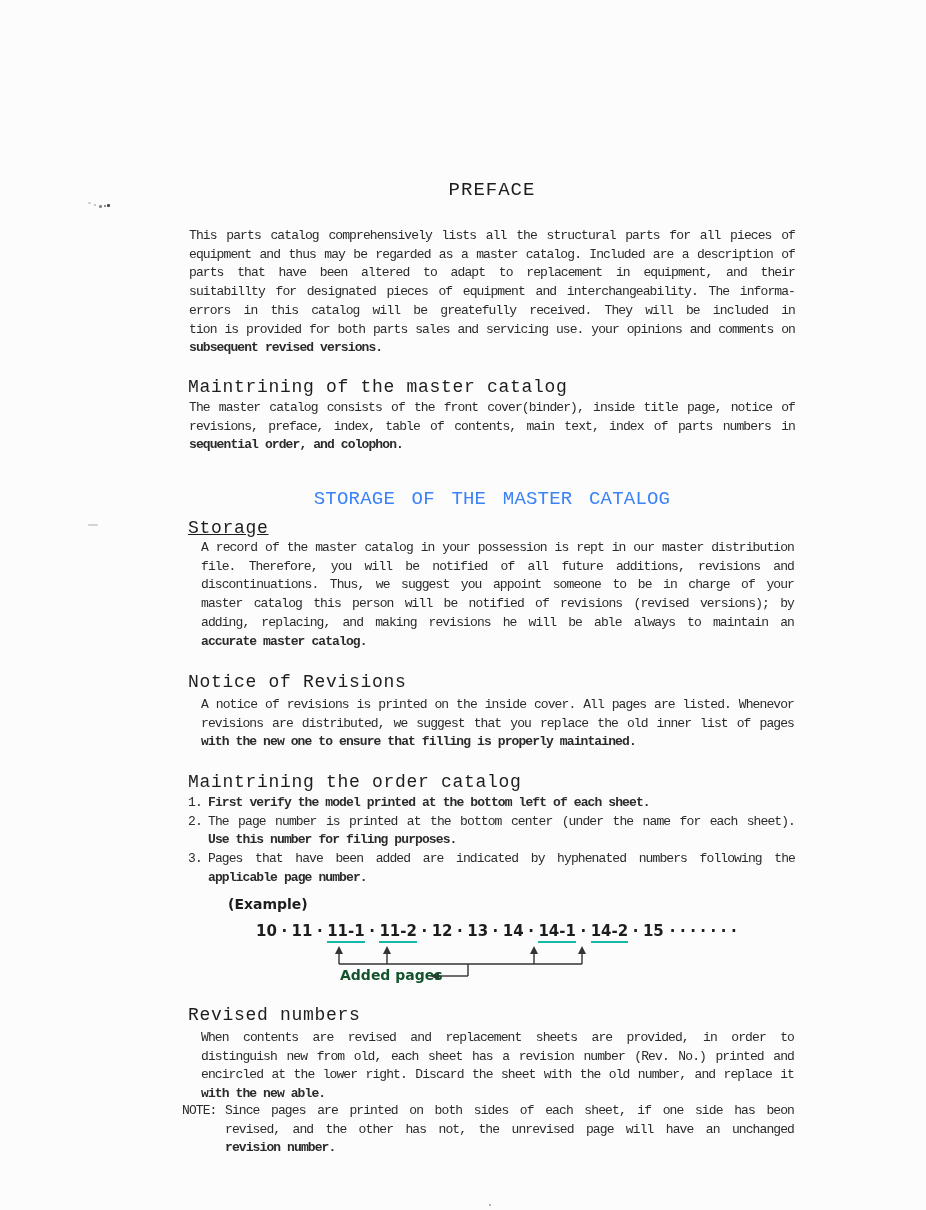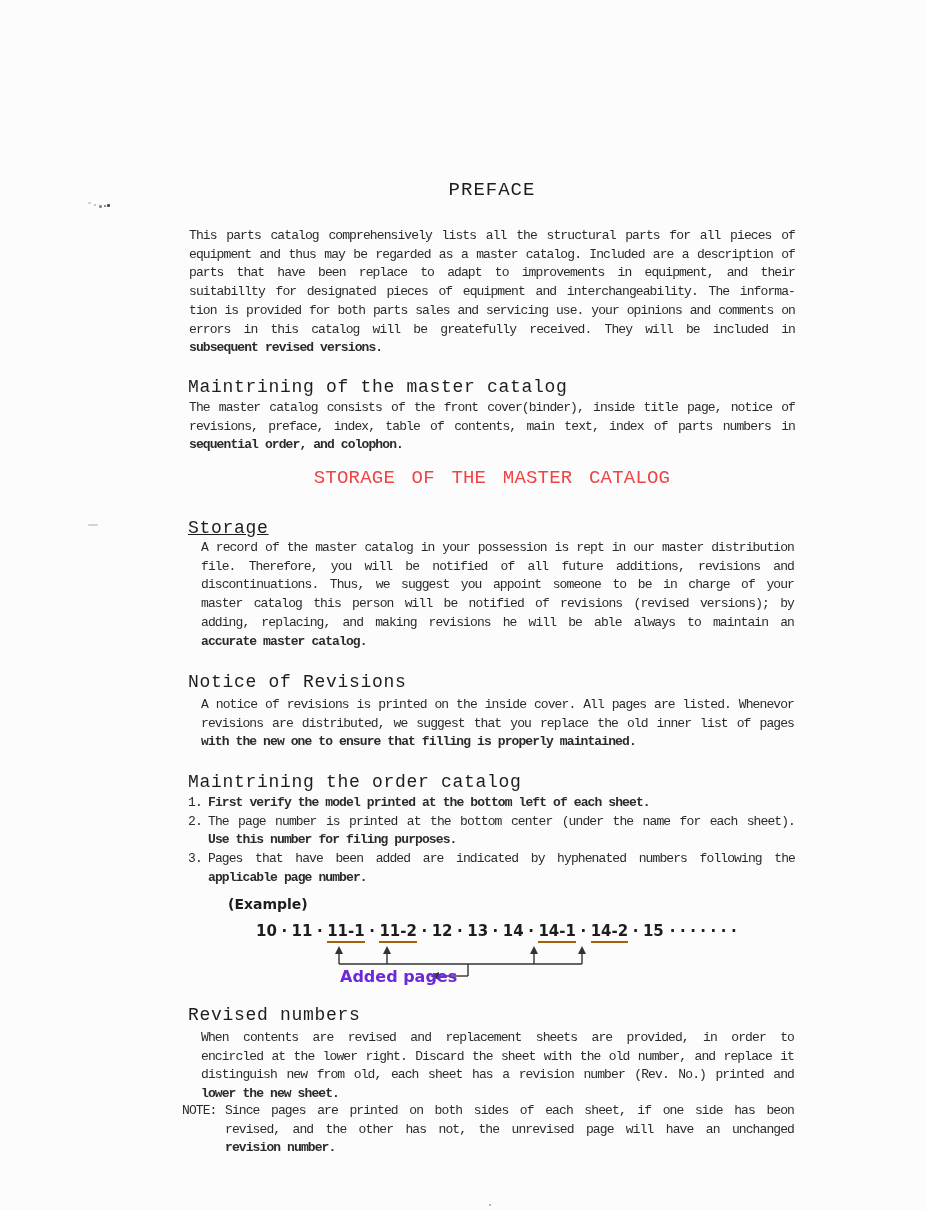--- a/index.html
+++ b/index.html
@@ -13,22 +13,23 @@
   }
   .abs{position:absolute;}
   
   .doc-title{
     left:189px;width:606px;text-align:center;
     font-size:19px;letter-spacing:1px;color:#1d1d1d;
     font-family:"Liberation Mono",monospace;white-space:nowrap;
   }
   .doc-title2{
     left:189px;width:606px;text-align:center;
-    font-size:19px;letter-spacing:0.2px;word-spacing:5px;color:#ef4444;
+    font-size:19px;letter-spacing:0.2px;word-spacing:5px;color:#3b82f6;
     white-space:nowrap;
+    margin-top:21px;
   }
   
   .sec-heading{
     left:188px;font-size:18px;letter-spacing:0.7px;color:#1d1d1d;white-space:nowrap;
   }
   
   .tblock{
     font-size:13px;letter-spacing:-0.9px;line-height:18.7px;color:#2b2b2b;
   }
   .tblock .j{text-align:justify;text-align-last:justify;}
@@ -44,23 +45,23 @@
   .noterow{left:182px;width:612px;display:flex;}
   .notelabel{width:43px;flex:0 0 43px;}
   .notebody{flex:1;}
   
   .ex-label{left:228px;font-family:"DejaVu Sans",sans-serif;font-weight:bold;font-size:14px;color:#1d1d1d;}
   .ex-numbers{
     left:256px;white-space:nowrap;
     font-family:"DejaVu Sans",sans-serif;font-weight:bold;font-size:15px;color:#1d1d1d;
   }
   .ex-numbers .sep{margin:0 4.5px;}
-  .ex-numbers .num.u{border-bottom:2px solid #a16207;padding-bottom:1px;}
+  .ex-numbers .num.u{border-bottom:2px solid #14b8a6;padding-bottom:1px;}
   .ex-numbers .dots{letter-spacing:4.5px;margin-left:6px;}
-  .ex-callout{left:340px;font-family:"DejaVu Sans",sans-serif;font-weight:bold;font-size:16px;color:#6d28d9;}
+  .ex-callout{left:340px;font-family:"DejaVu Sans",sans-serif;font-weight:bold;font-size:14px;color:#14532d;}
   
   .speck{position:absolute;border-radius:1px;}
 </style>
 </head>
 <body>
 
 <div id="page">
 
   <div class="speck" style="left:88px;top:202px;width:3px;height:2px;background:#cccccc;"></div>
   <div class="speck" style="left:94px;top:204px;width:2px;height:2px;background:#b5b5b5;"></div>
@@ -68,24 +69,24 @@
   <div class="speck" style="left:104px;top:205px;width:2px;height:2px;background:#6c6c6c;"></div>
   <div class="speck" style="left:107px;top:204px;width:3px;height:3px;background:#4b4b4b;"></div>
   <div class="speck" style="left:88px;top:524px;width:10px;height:2px;background:#d3d3d3;"></div>
   <div class="speck" style="left:489px;top:1204px;width:2px;height:2px;background:#9a9a9a;"></div>
 
   <div class="abs doc-title" style="top:179px;">PREFACE</div>
 
   <div class="abs tblock b-flush" style="top:227px;">
     <div class="j">This parts catalog comprehensively lists all the structural parts for all pieces of</div>
     <div class="j">equipment and thus may be regarded as a master catalog. Included are a description of</div>
-    <div class="j">parts that have been replace to adapt to improvements in equipment, and their</div>
+    <div class="j">parts that have been altered to adapt to replacement in equipment, and their</div>
     <div class="j">suitabillty for designated pieces of equipment and interchangeability. The informa-</div>
+    <div class="j">errors in this catalog will be greatefully received. They will be included in</div>
     <div class="j">tion is provided for both parts sales and servicing use. your opinions and comments on</div>
-    <div class="j">errors in this catalog will be greatefully received. They will be included in</div>
     <div class="l">subsequent revised versions.</div>
   </div>
 
   <div class="abs sec-heading" style="top:377px;">Maintrining of the master catalog</div>
   <div class="abs tblock b-flush" style="top:399px;">
     <div class="j">The master catalog consists of the front cover(binder), inside title page, notice of</div>
     <div class="j">revisions, preface, index, table of contents, main text, index of parts numbers in</div>
     <div class="l">sequential order, and colophon.</div>
   </div>
 
@@ -153,23 +154,23 @@
       <polygon points="278,0 274,8 282,8"></polygon>
       <polygon points="326,0 322,8 330,8"></polygon>
       <polygon points="174,30 183,26 183,34"></polygon>
     </g>
   </svg>
   <div class="abs ex-callout" style="top:967px;">Added pages</div>
 
   <div class="abs sec-heading" style="top:1005px;">Revised numbers</div>
   <div class="abs tblock b-indent" style="top:1029px;">
     <div class="j">When contents are revised and replacement sheets are provided, in order to</div>
+    <div class="j">distinguish new from old, each sheet has a revision number (Rev. No.) printed and</div>
     <div class="j">encircled at the lower right. Discard the sheet with the old number, and replace it</div>
-    <div class="j">distinguish new from old, each sheet has a revision number (Rev. No.) printed and</div>
-    <div class="l">lower the new sheet.</div>
+    <div class="l">with the new able.</div>
   </div>
 
   <div class="abs tblock noterow" style="top:1102px;">
     <div class="notelabel">NOTE:</div>
     <div class="notebody">
       <div class="j">Since pages are printed on both sides of each sheet, if one side has beon</div>
       <div class="j">revised, and the other has not, the unrevised page will have an unchanged</div>
       <div class="l">revision number.</div>
     </div>
   </div>

